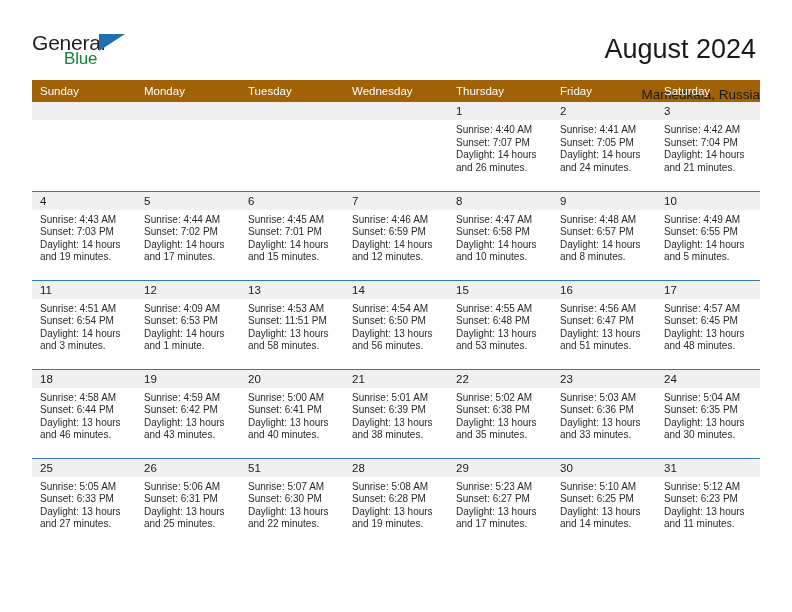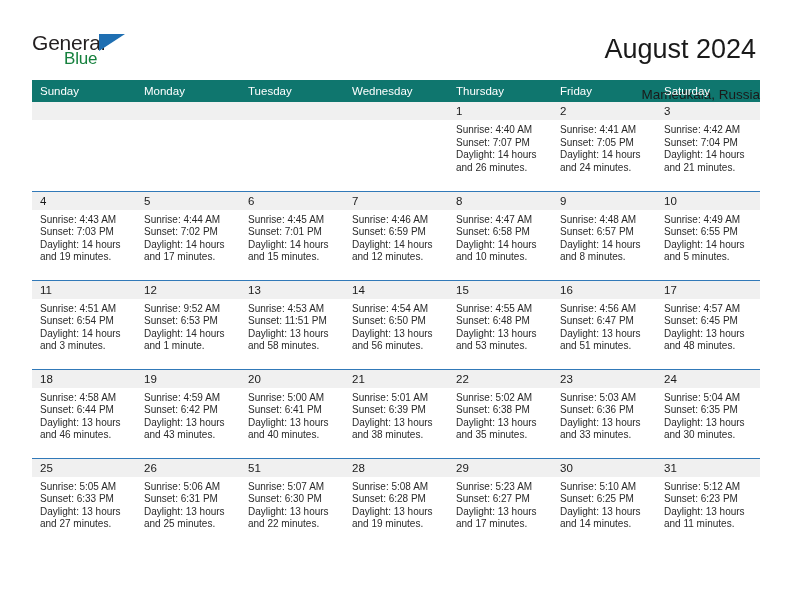--- a/index.html
+++ b/index.html
@@ -81,21 +81,21 @@
   }
 
   
   .calendar {
     width: 728px;
     border-collapse: collapse;
     table-layout: fixed;
     margin-top: 8px;
   }
   .calendar th {
-    background: #0f766e;
+    background: #a16207;
     color: #ffffff;
     font-size: 11.5px;
     font-weight: normal;
     text-align: left;
     padding: 5px 0 5px 8px;
     height: 19px;
     box-sizing: border-box;
   }
   .daycell {
     vertical-align: top;
@@ -274,21 +274,21 @@
             <div class="info">
               <div>Sunrise: 4:51 AM</div>
               <div>Sunset: 6:54 PM</div>
               <div>Daylight: 14 hours</div>
               <div>and 3 minutes.</div>
             </div>
           </td>
           <td class="daycell">
             <div class="daynum-band">12</div>
             <div class="info">
-              <div>Sunrise: 9:52 AM</div>
+              <div>Sunrise: 4:09 AM</div>
               <div>Sunset: 6:53 PM</div>
               <div>Daylight: 14 hours</div>
               <div>and 1 minute.</div>
             </div>
           </td>
           <td class="daycell">
             <div class="daynum-band">13</div>
             <div class="info">
               <div>Sunrise: 4:53 AM</div>
               <div>Sunset: 11:51 PM</div>

